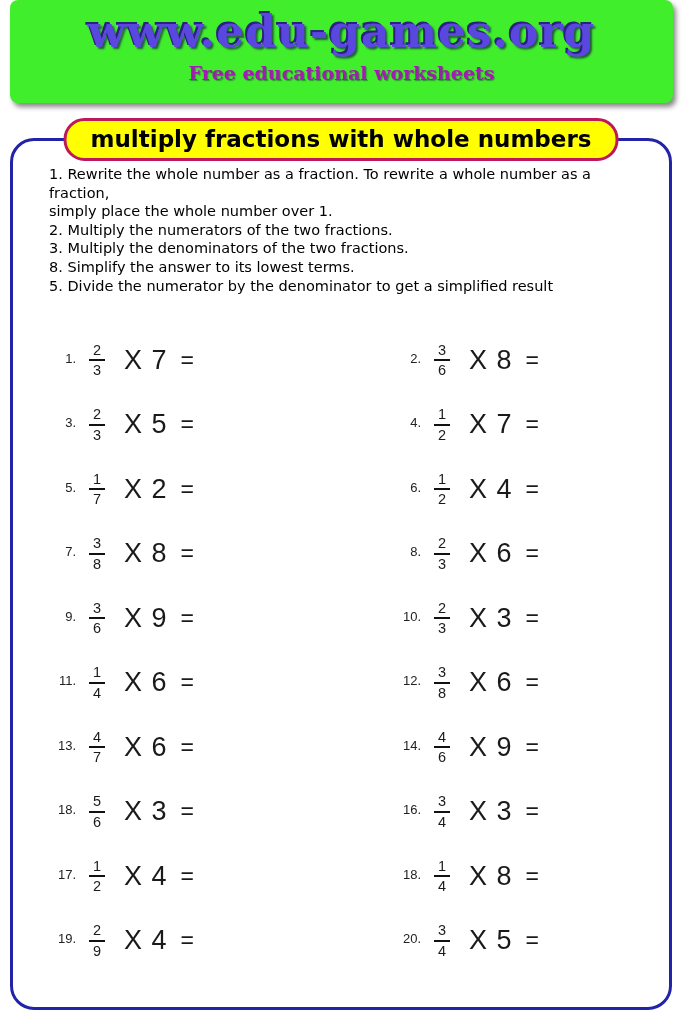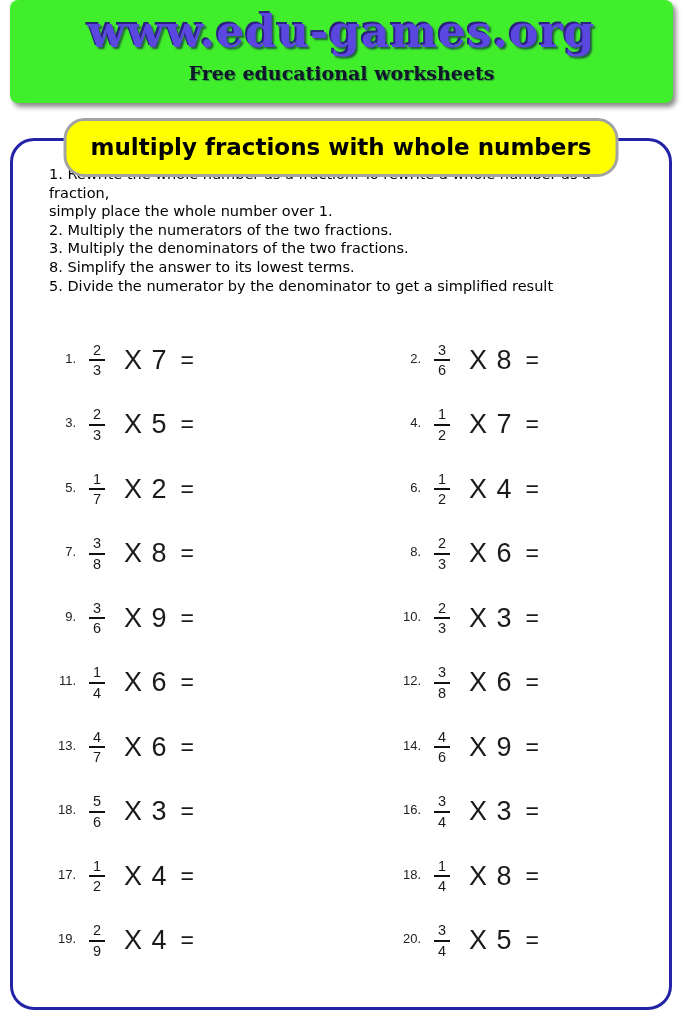--- a/index.html
+++ b/index.html
@@ -27,41 +27,41 @@
     letter-spacing:1px;
     color:#5a47e0;
     text-shadow:-2px -2px 0 #2c2080, 2px 2px 2px rgba(15,15,70,0.65);
     padding-top:3px;
     line-height:58px;
   }
   .site-tagline {
     font-family:"DejaVu Serif", serif;
     font-weight:bold;
     font-size:19px;
-    color:#0f172a;
+    color:#a21caf;
     text-shadow:1px 1px 1px rgba(15,15,70,0.4);
     margin-top:1px;
   }
 
   
   .sheet {
     position:absolute; left:10px; top:138px;
     width:656px; height:866px;
     border:3px solid #2323a8;
     border-radius:24px;
     background:#ffffff;
   }
   .sheet-title {
     position:absolute; top:-23px; left:50%;
     transform:translateX(-50%);
     background:#ffff00;
-    border:3px solid #a3a3a3;
+    border:3px solid #be185d;
     border-radius:21px;
     height:37px; line-height:37px;
-    padding:8px 24px;
+    padding:0 24px;
     font-size:23px;
     font-weight:bold;
     color:#000;
     white-space:nowrap;
   }
 
   
   .instructions {
     margin:24px 20px 0 36px;
     font-size:14.5px;

